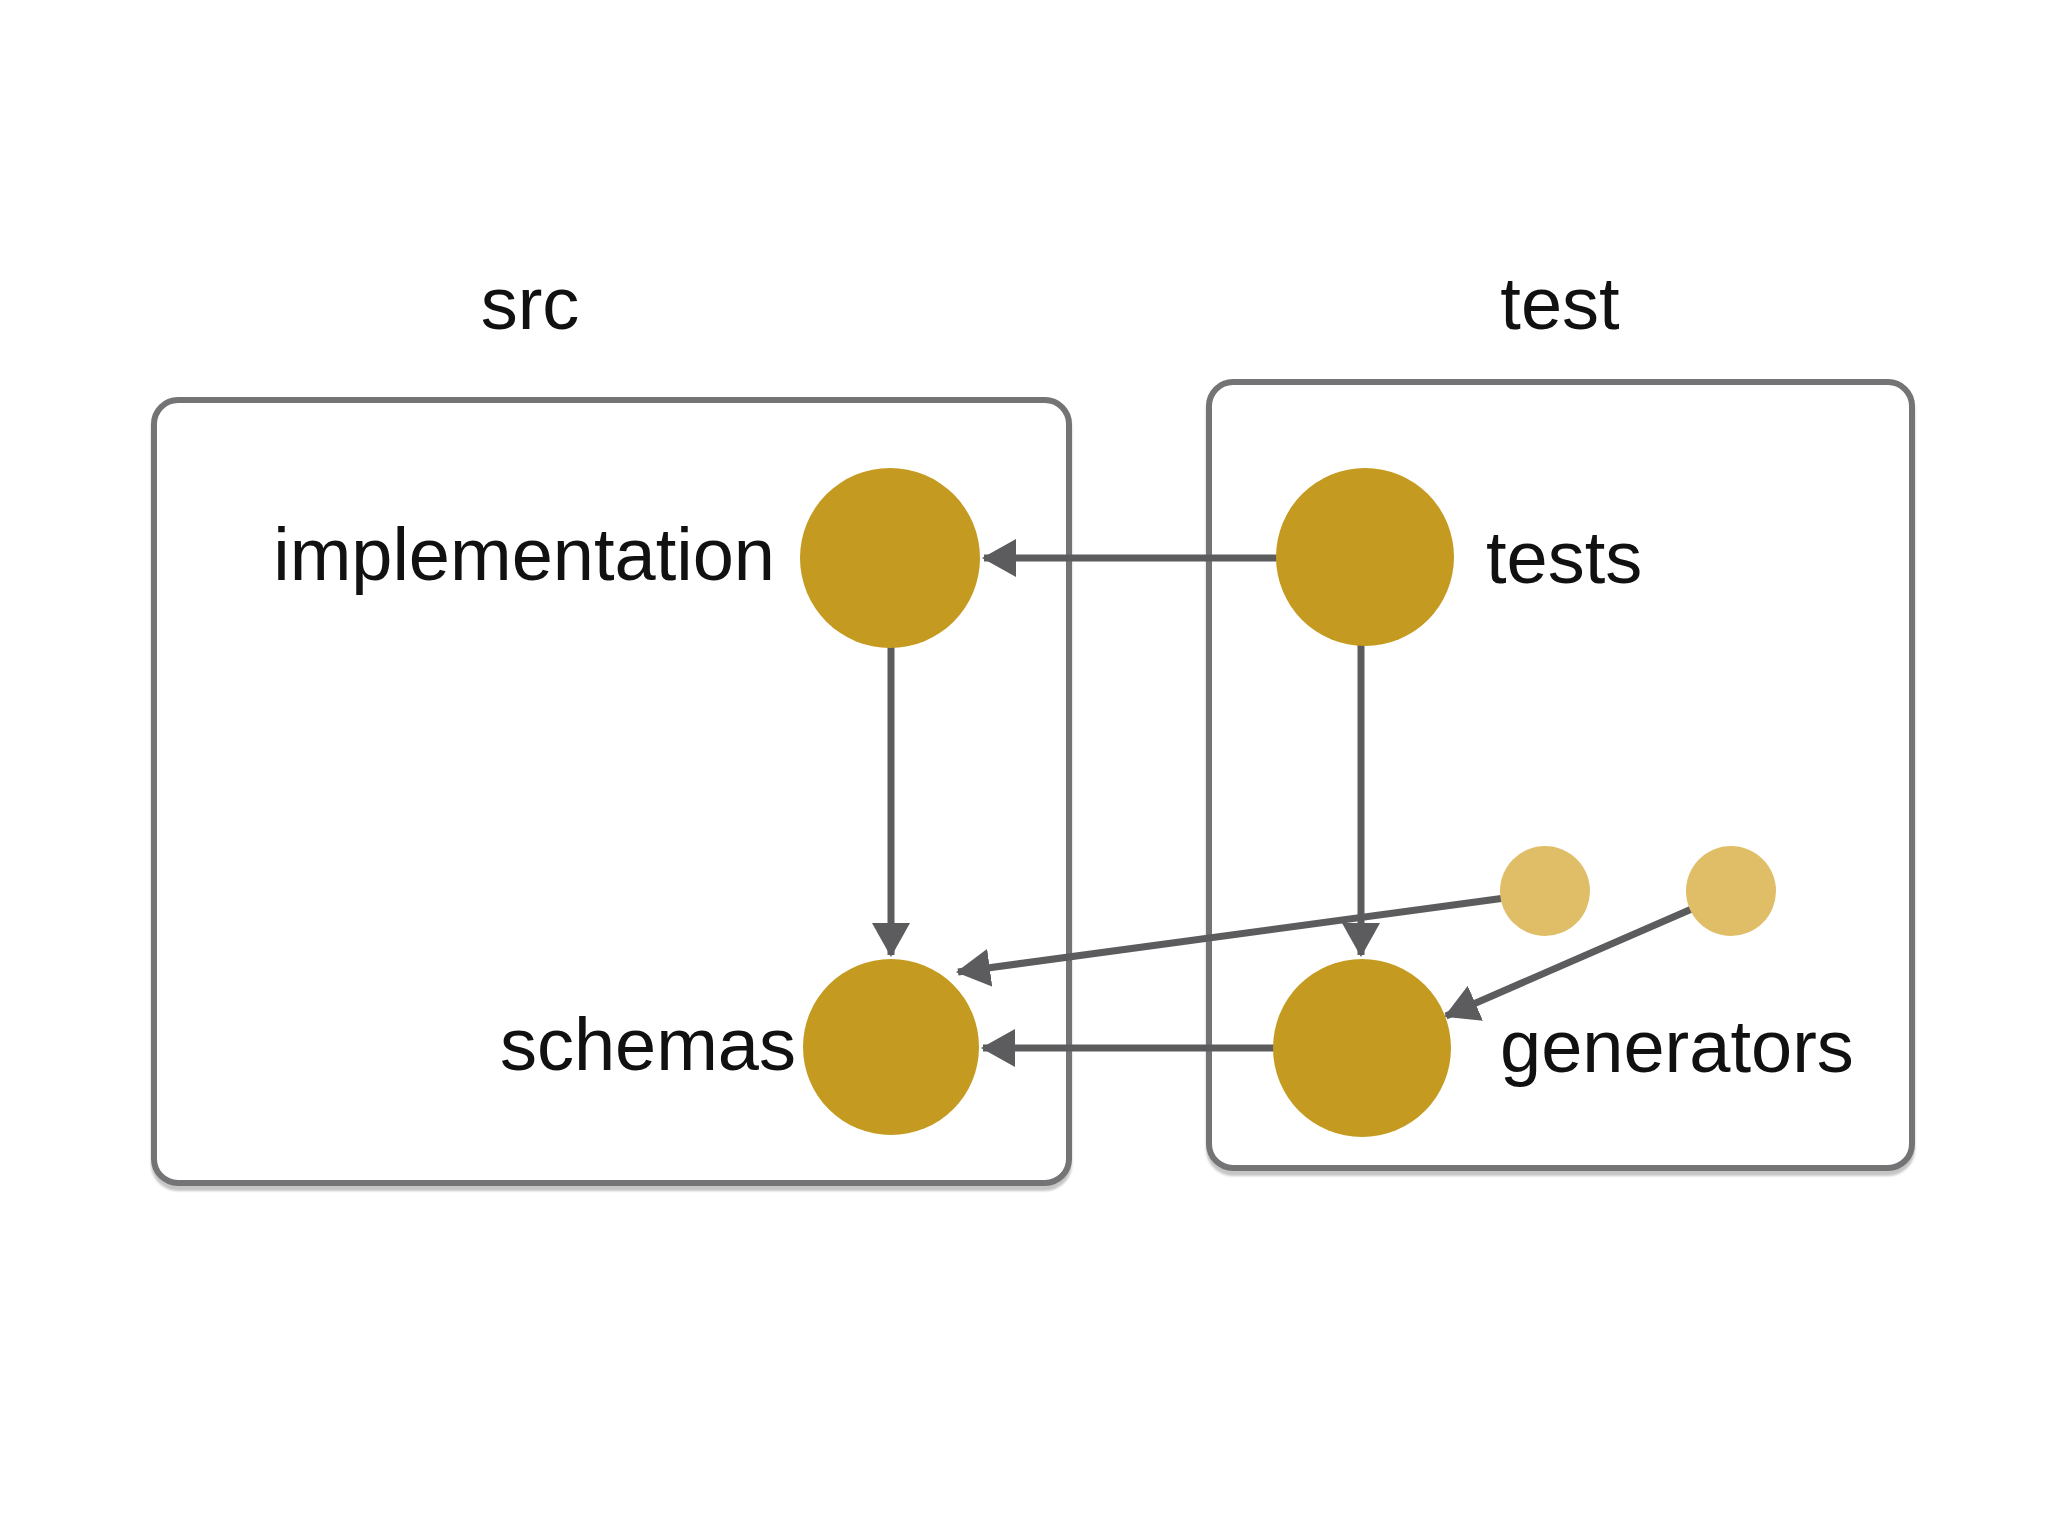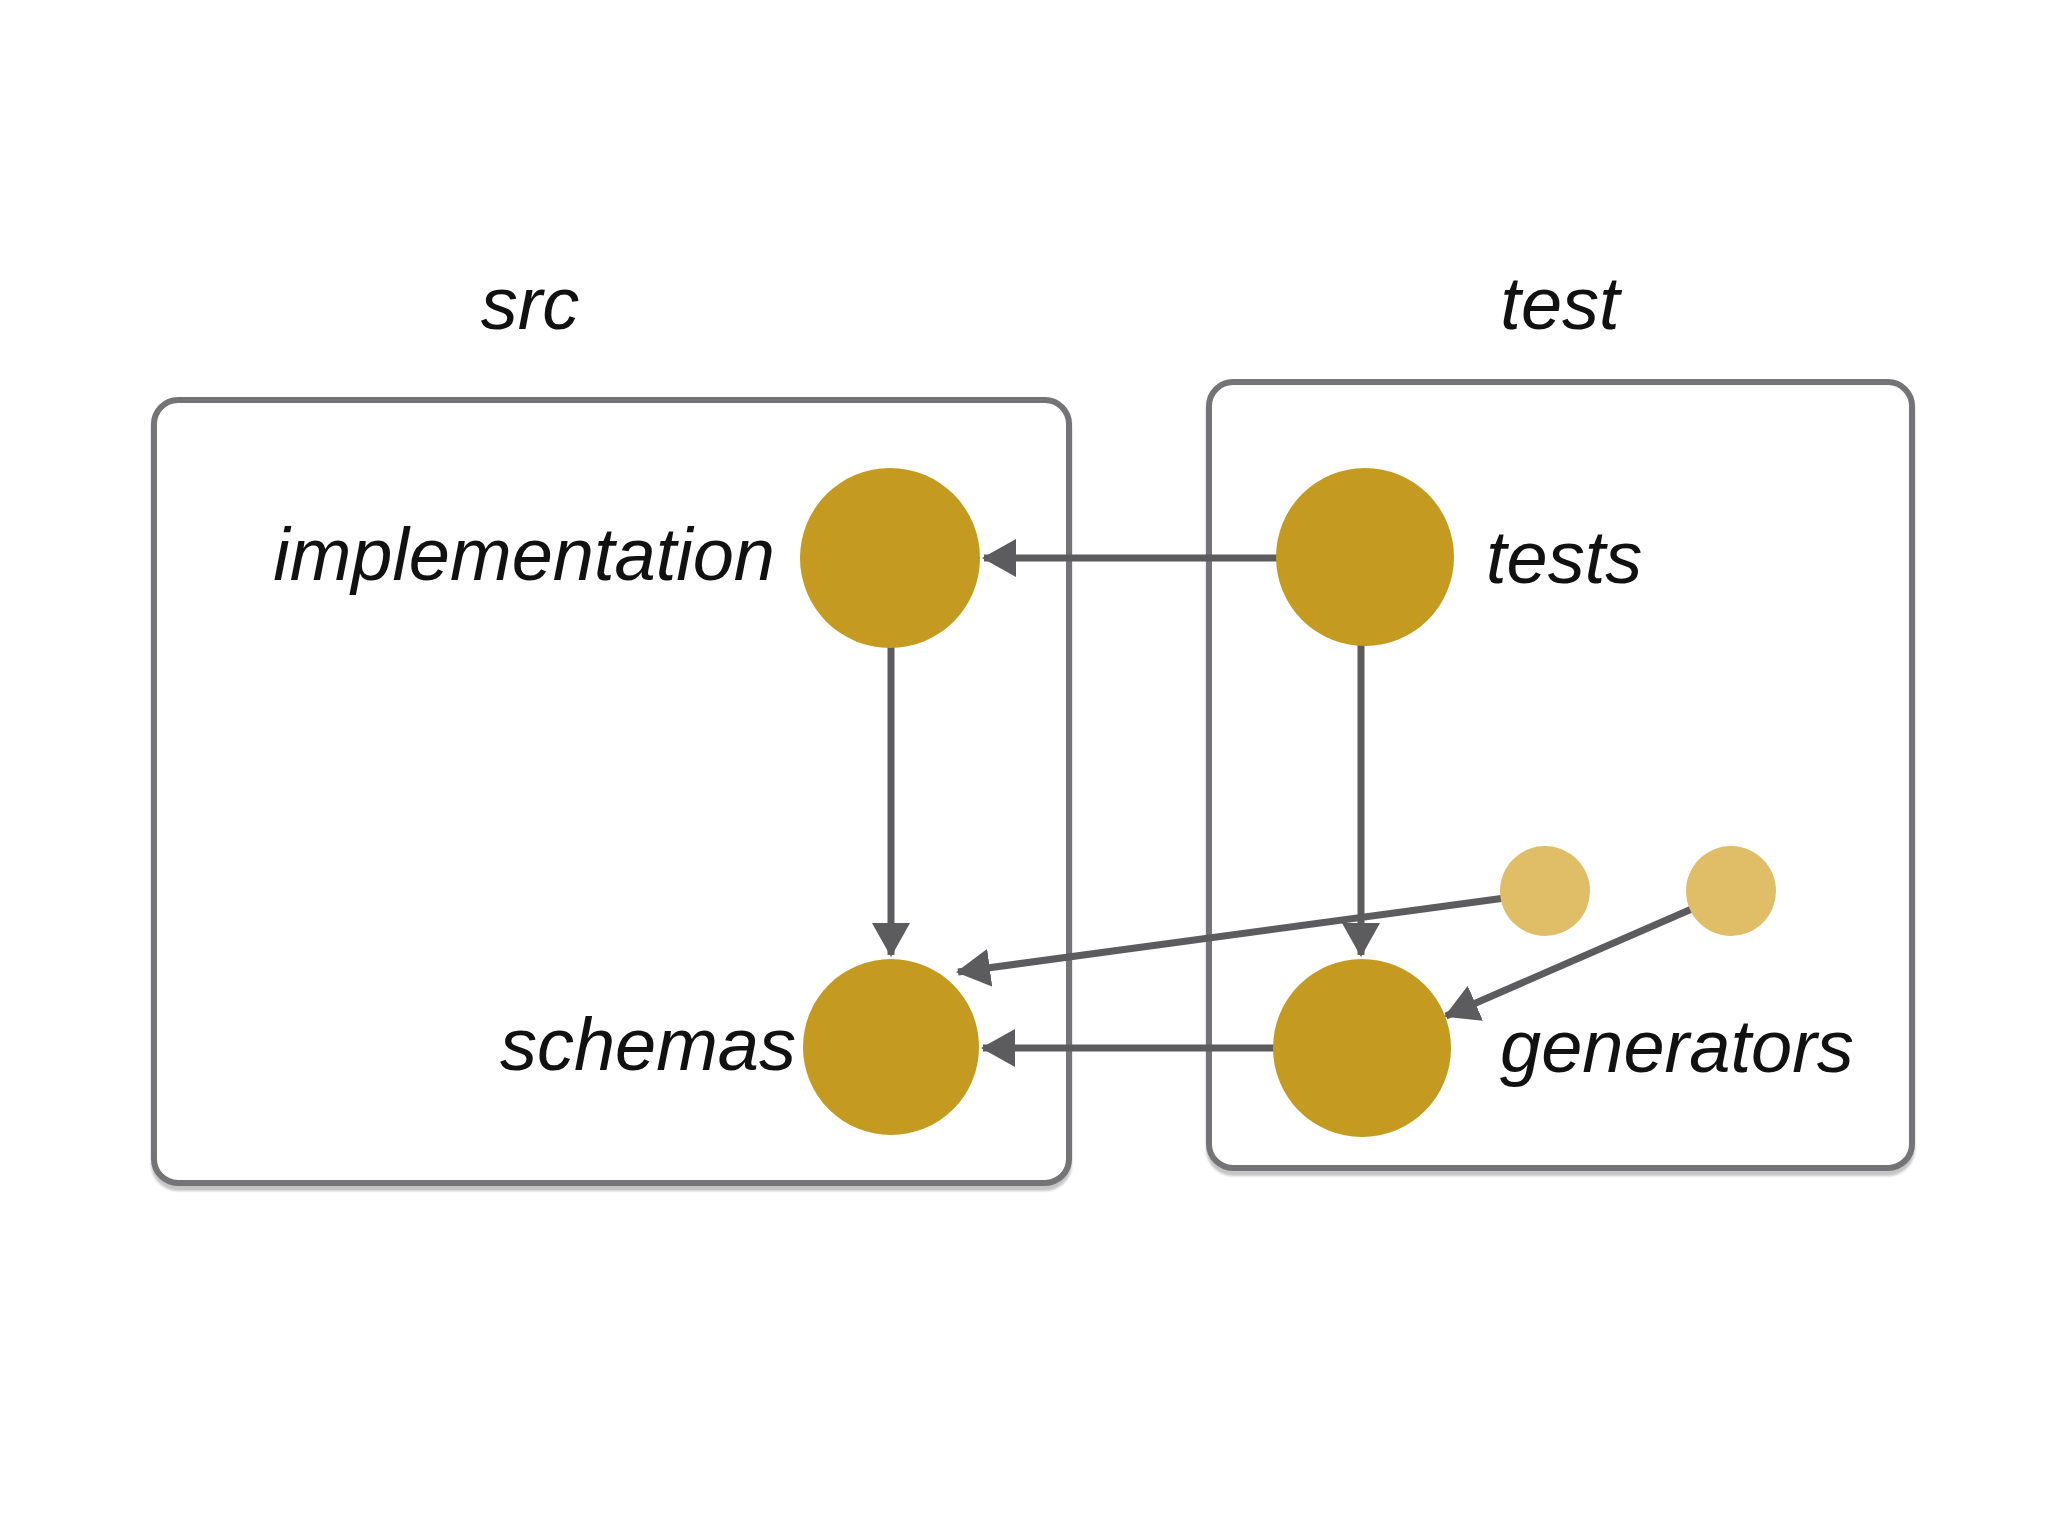--- a/index.html
+++ b/index.html
@@ -6,21 +6,20 @@
     margin: 0;
     padding: 0;
     background: var(--background, #ffffff);
   }
   .canvas {
     width: 2048px;
     height: 1536px;
     background: var(--background, #ffffff);
     position: relative;
     overflow: hidden;
-    font-style: italic;
   }
   svg { display: block; width: 2048px; height: 1536px; }
 
   .box {
     fill: #ffffff;
     stroke: var(--box-border, #747476);
     stroke-width: 6;
     filter: drop-shadow(0 5px 1px rgba(90, 90, 90, 0.35));
   }
   .edge {

